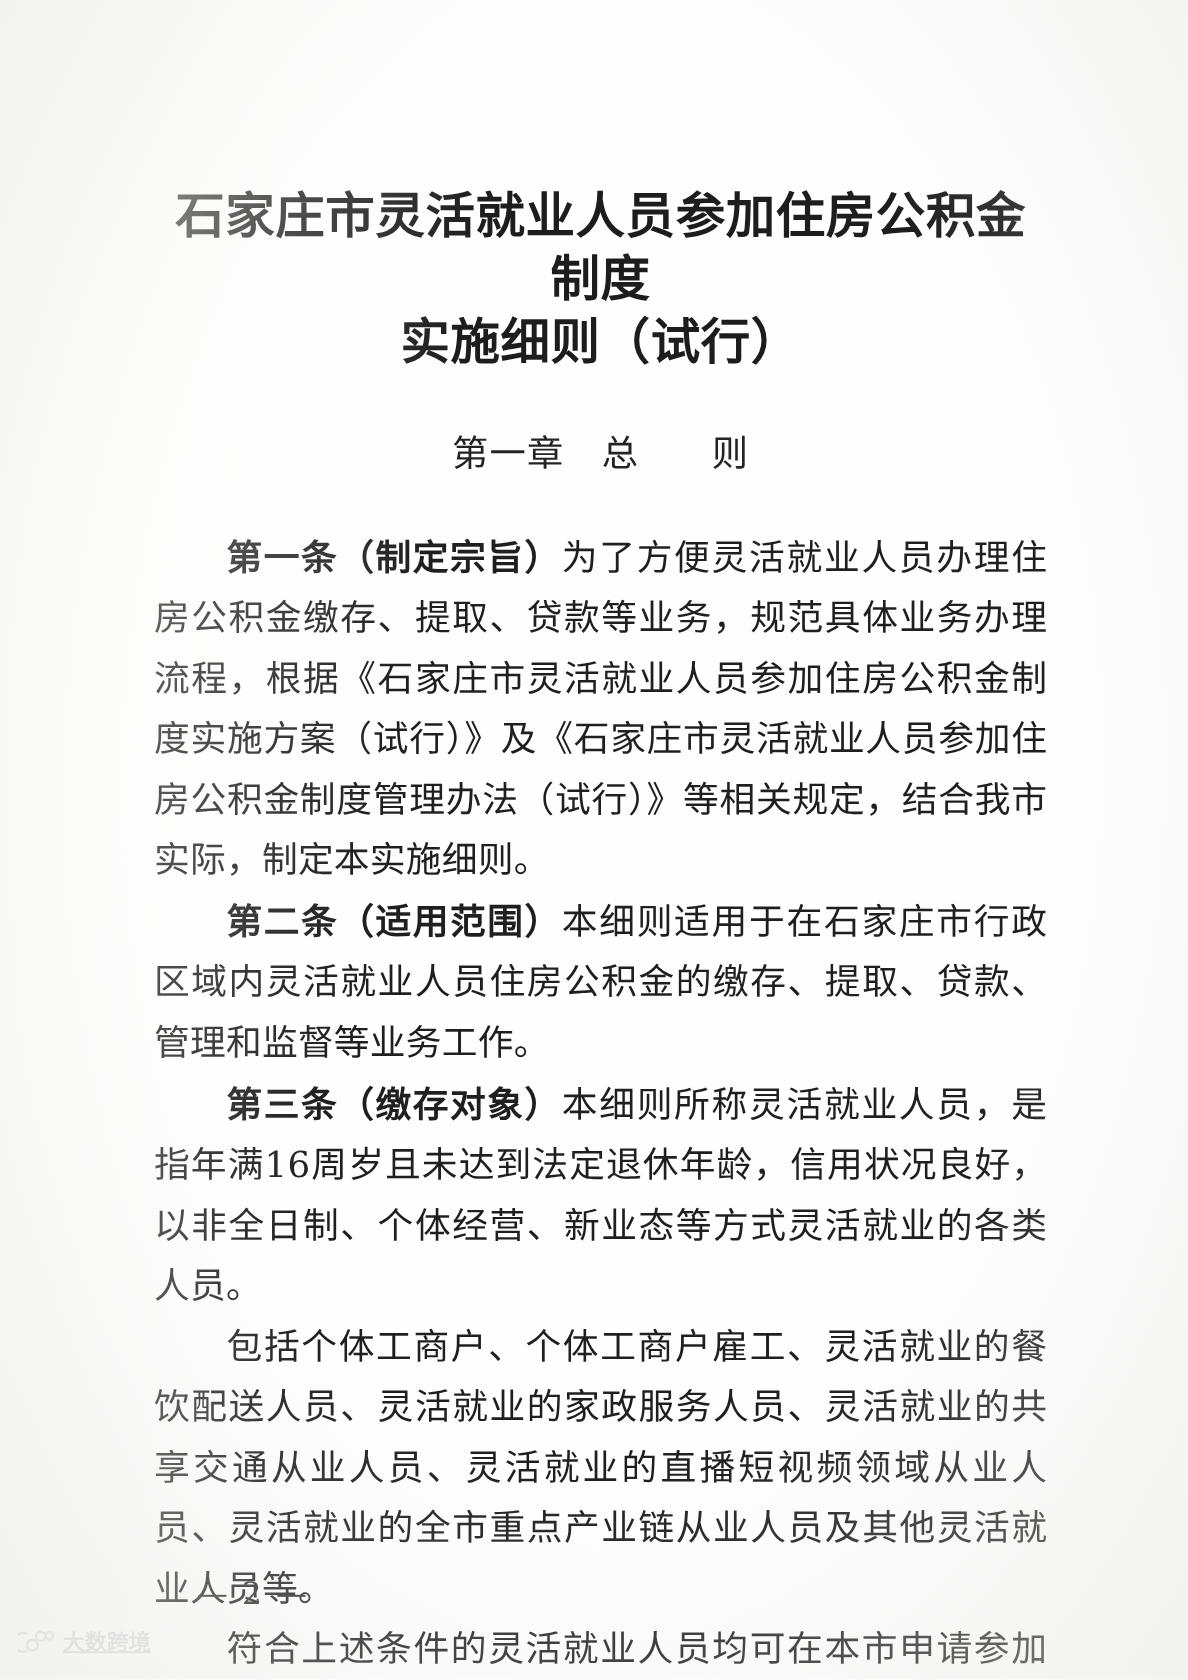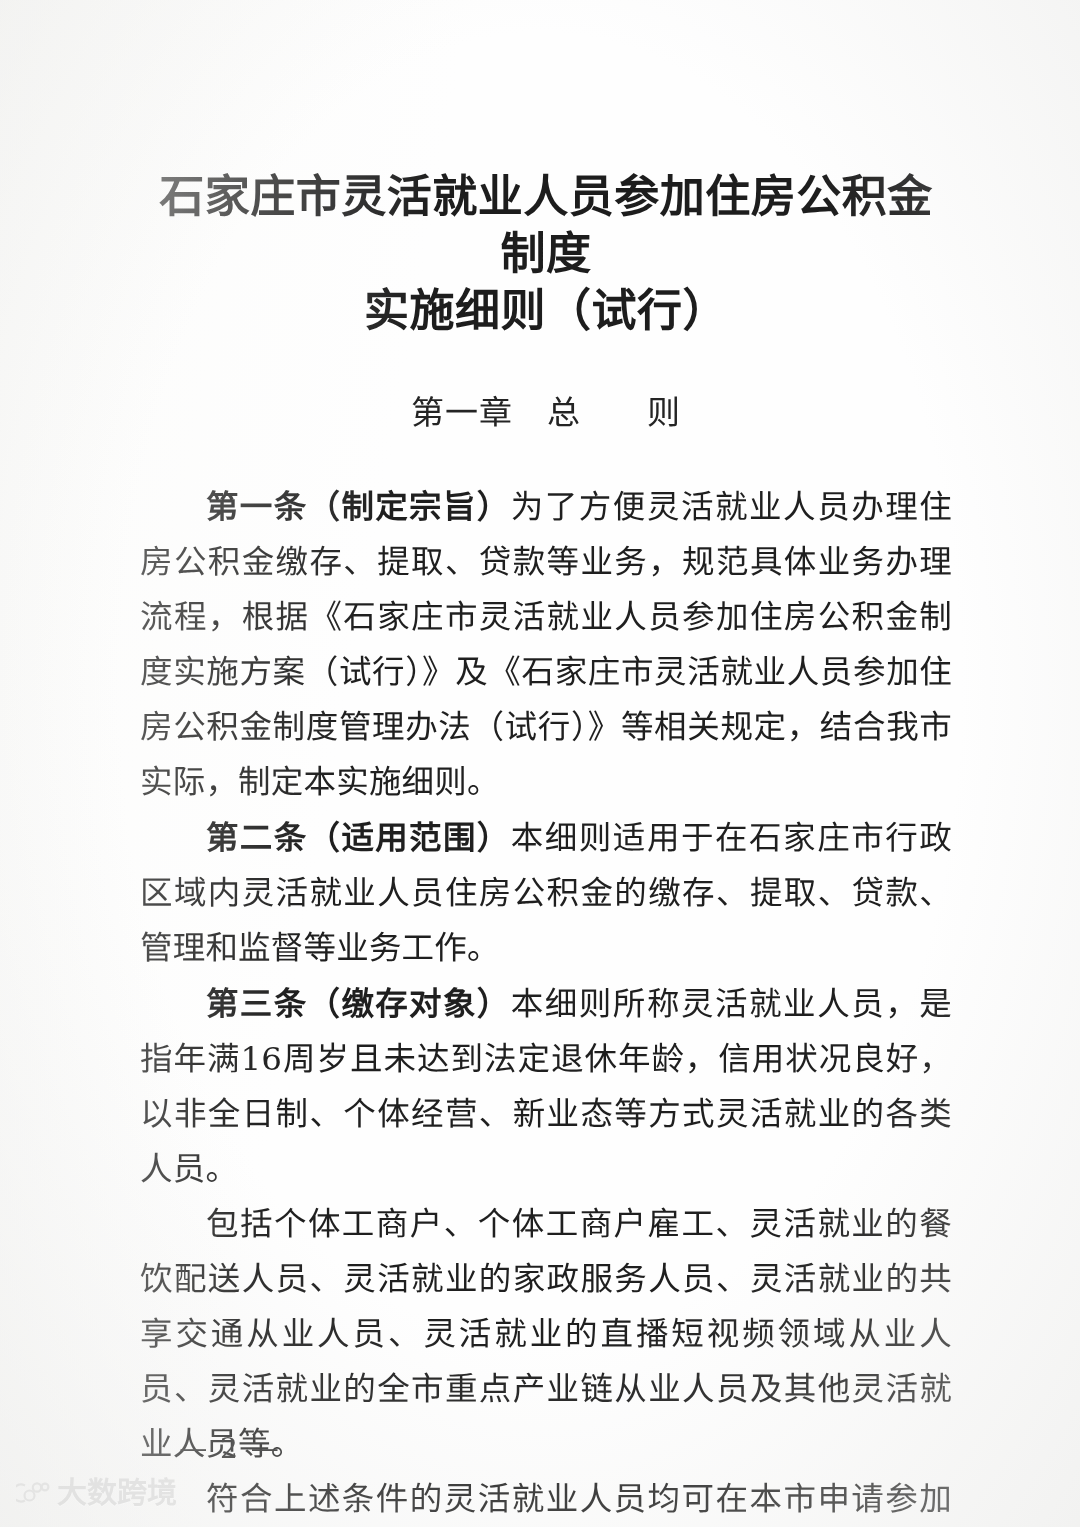--- a/index.html
+++ b/index.html
@@ -119,26 +119,27 @@
     opacity: 0.30;
     z-index: 4;
   }
   .watermark .wm-logo {
     width: 34px;
     height: 26px;
     display: block;
   }
   .watermark .wm-text {
     font-family: "DejaVu Sans", "Liberation Sans", sans-serif;
-    font-size: 30px;
+    font-size: 20px;
     font-weight: 700;
     color: #b9b9b9;
     letter-spacing: 0px;
     line-height: 26px;
     text-shadow: 0 1px 0 rgba(255,255,255,0.9);
+    text-decoration: underline;
   }
 </style>
 </head>
 <body>
 
 <div class="page">
 
   <div class="content">
 
     <h1 class="doc-title">

